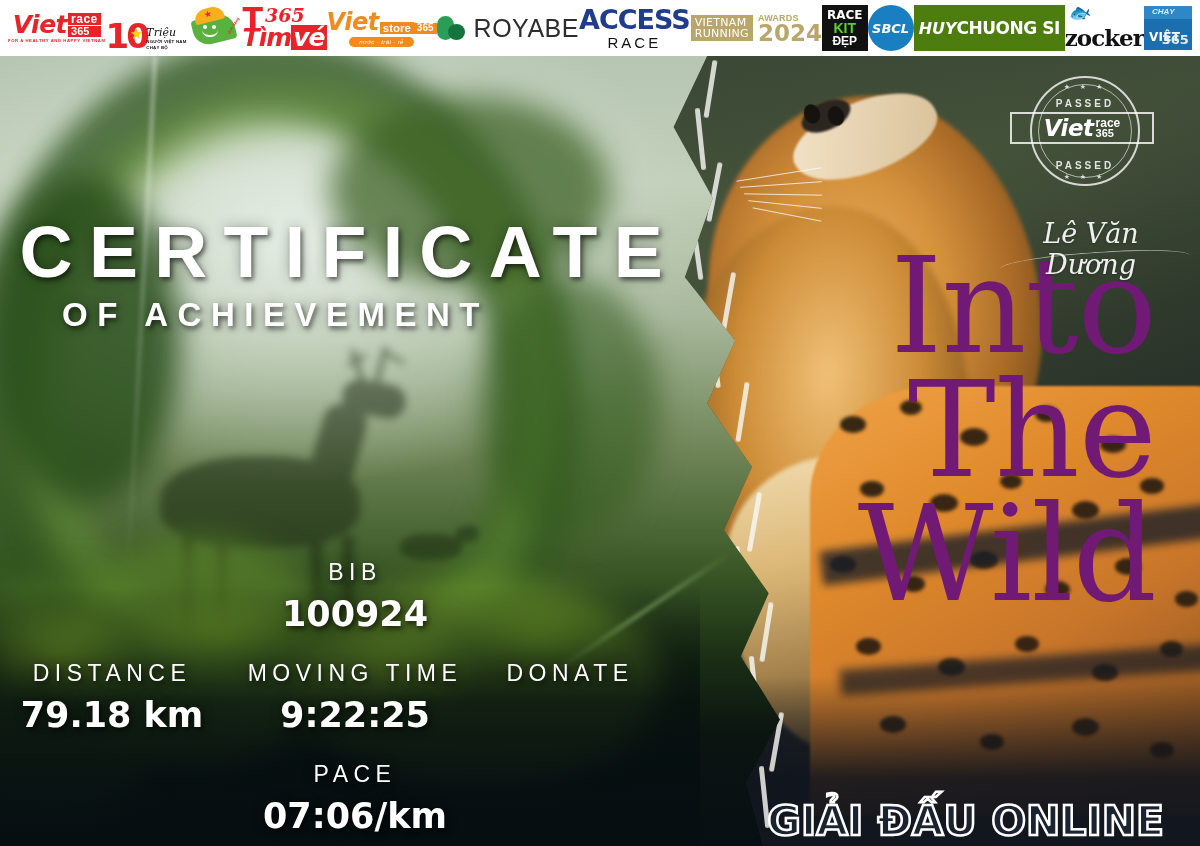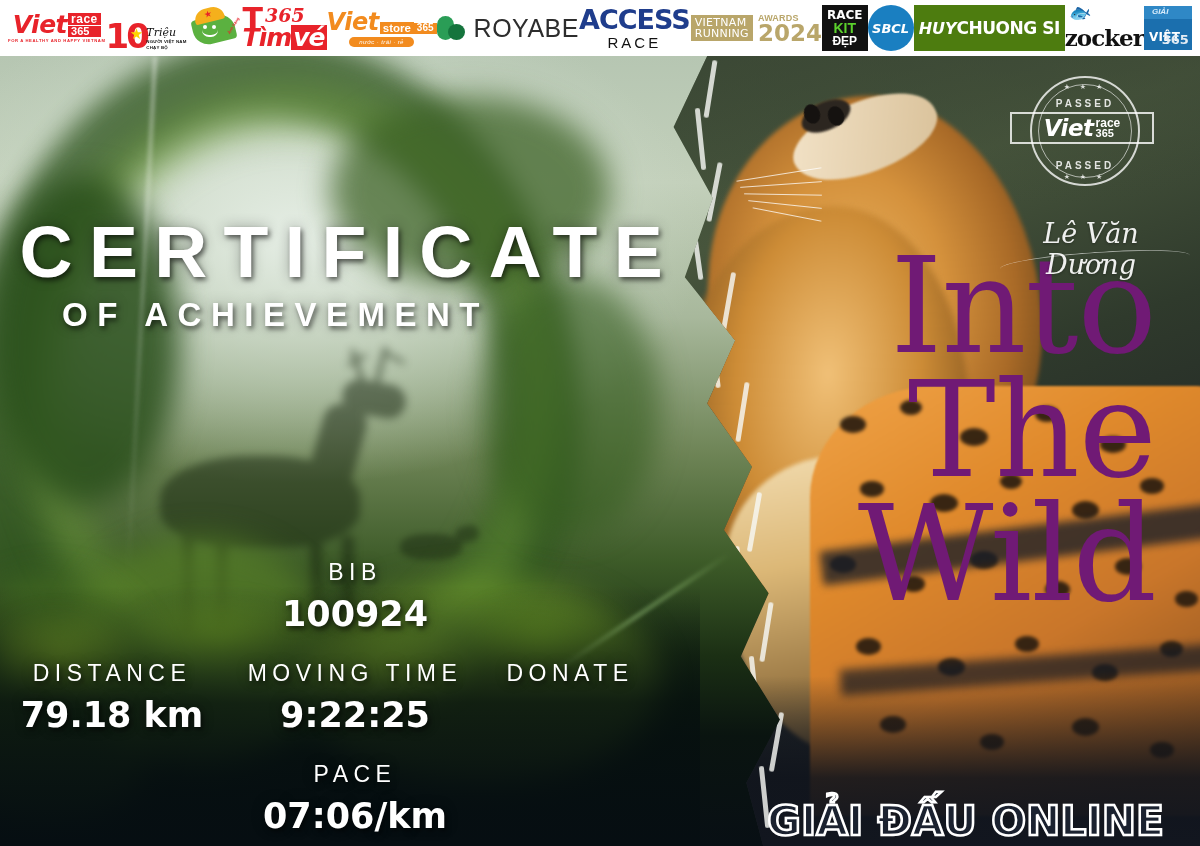--- a/index.html
+++ b/index.html
@@ -443,21 +443,21 @@
       <span class="cs">CHUONG SI</span>
     </div>
 
     <div class="logo lg-zocker">
       <span class="fish">🐟</span>
       <span class="txt">zocker</span>
     </div>
 
     <div class="logo lg-mv365">
       <span class="top"></span>
-      <span class="m">GIẢI</span>
+      <span class="m">CHẠY</span>
       <span class="v">VIỆT</span>
       <span class="n">365</span>
     </div>
 
   </div>
 
   <div id="cert">
 
     <div id="left-panel">
       <div class="arch"></div>

